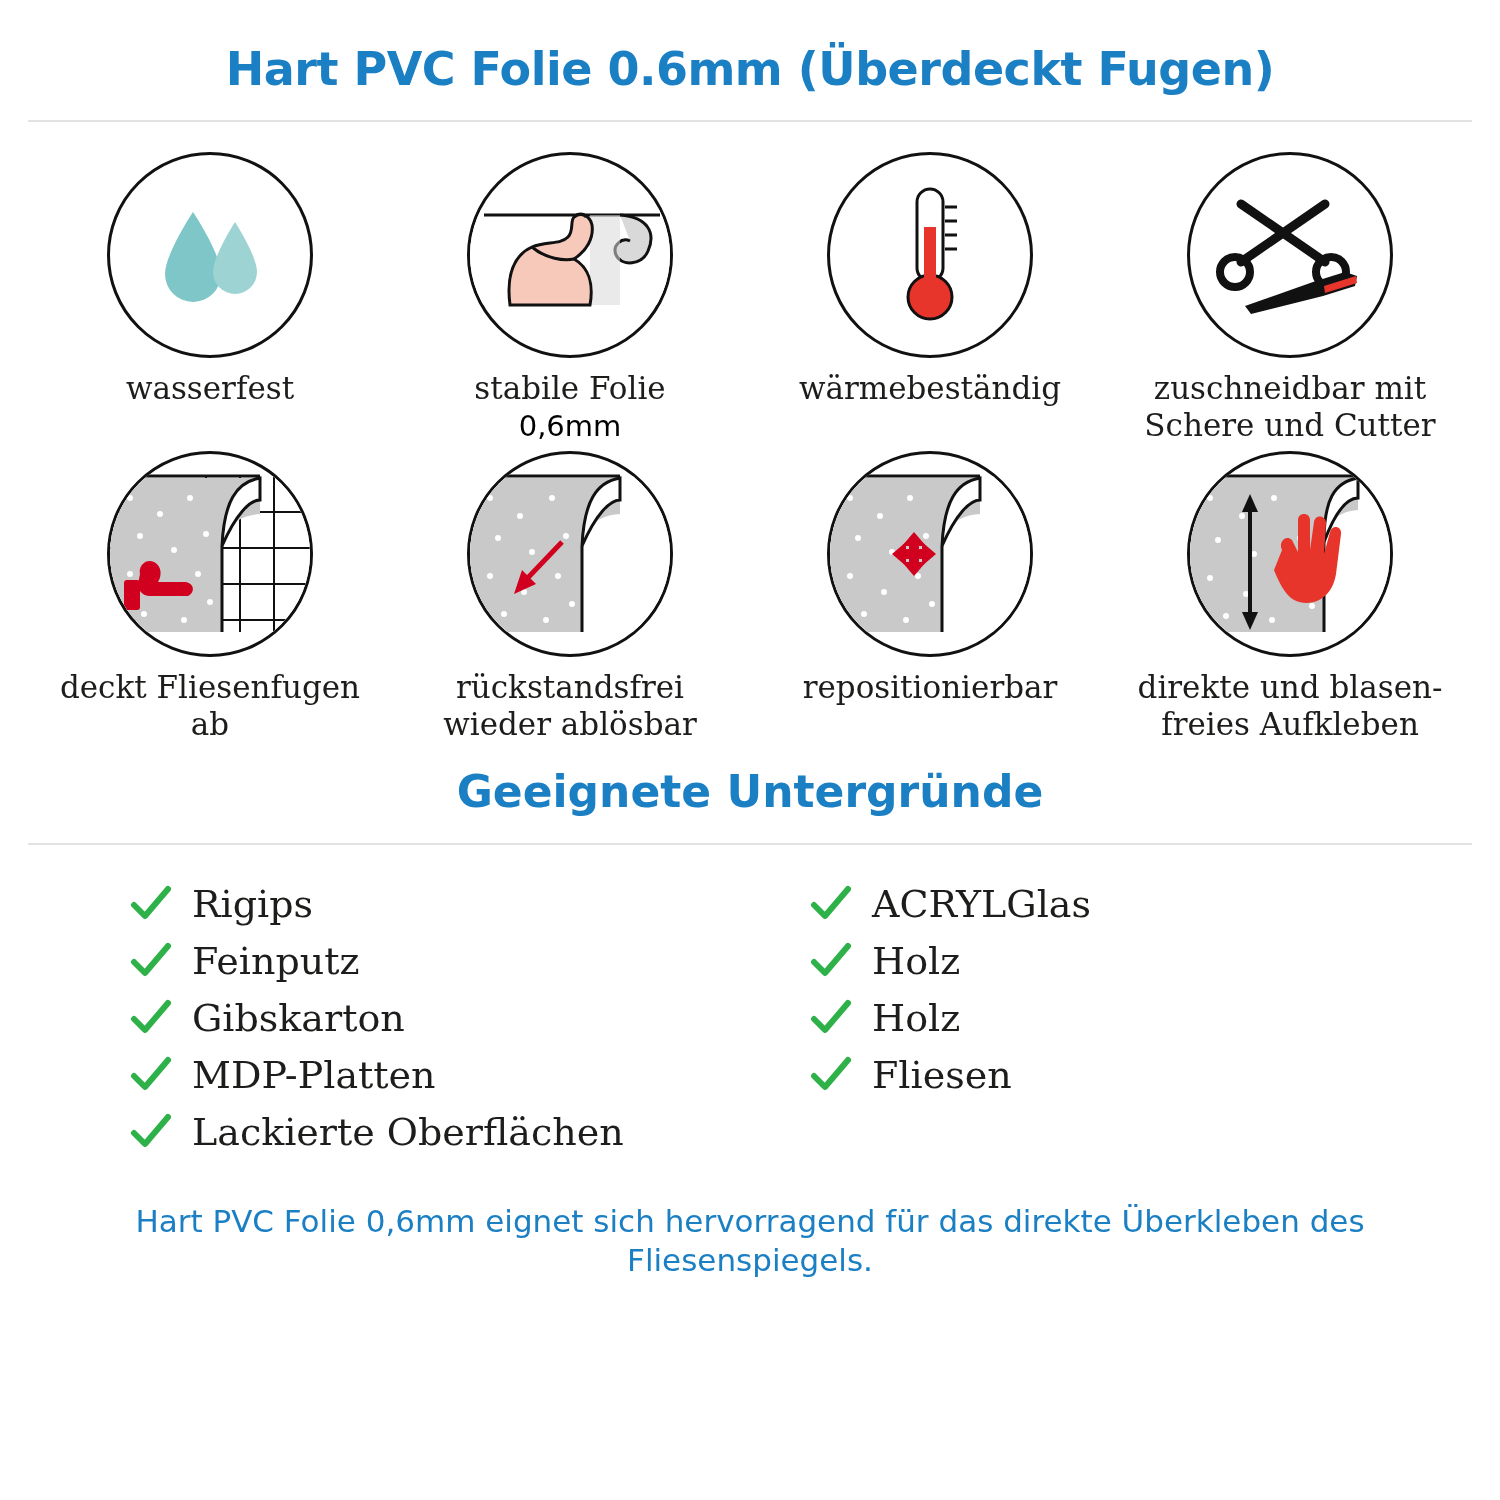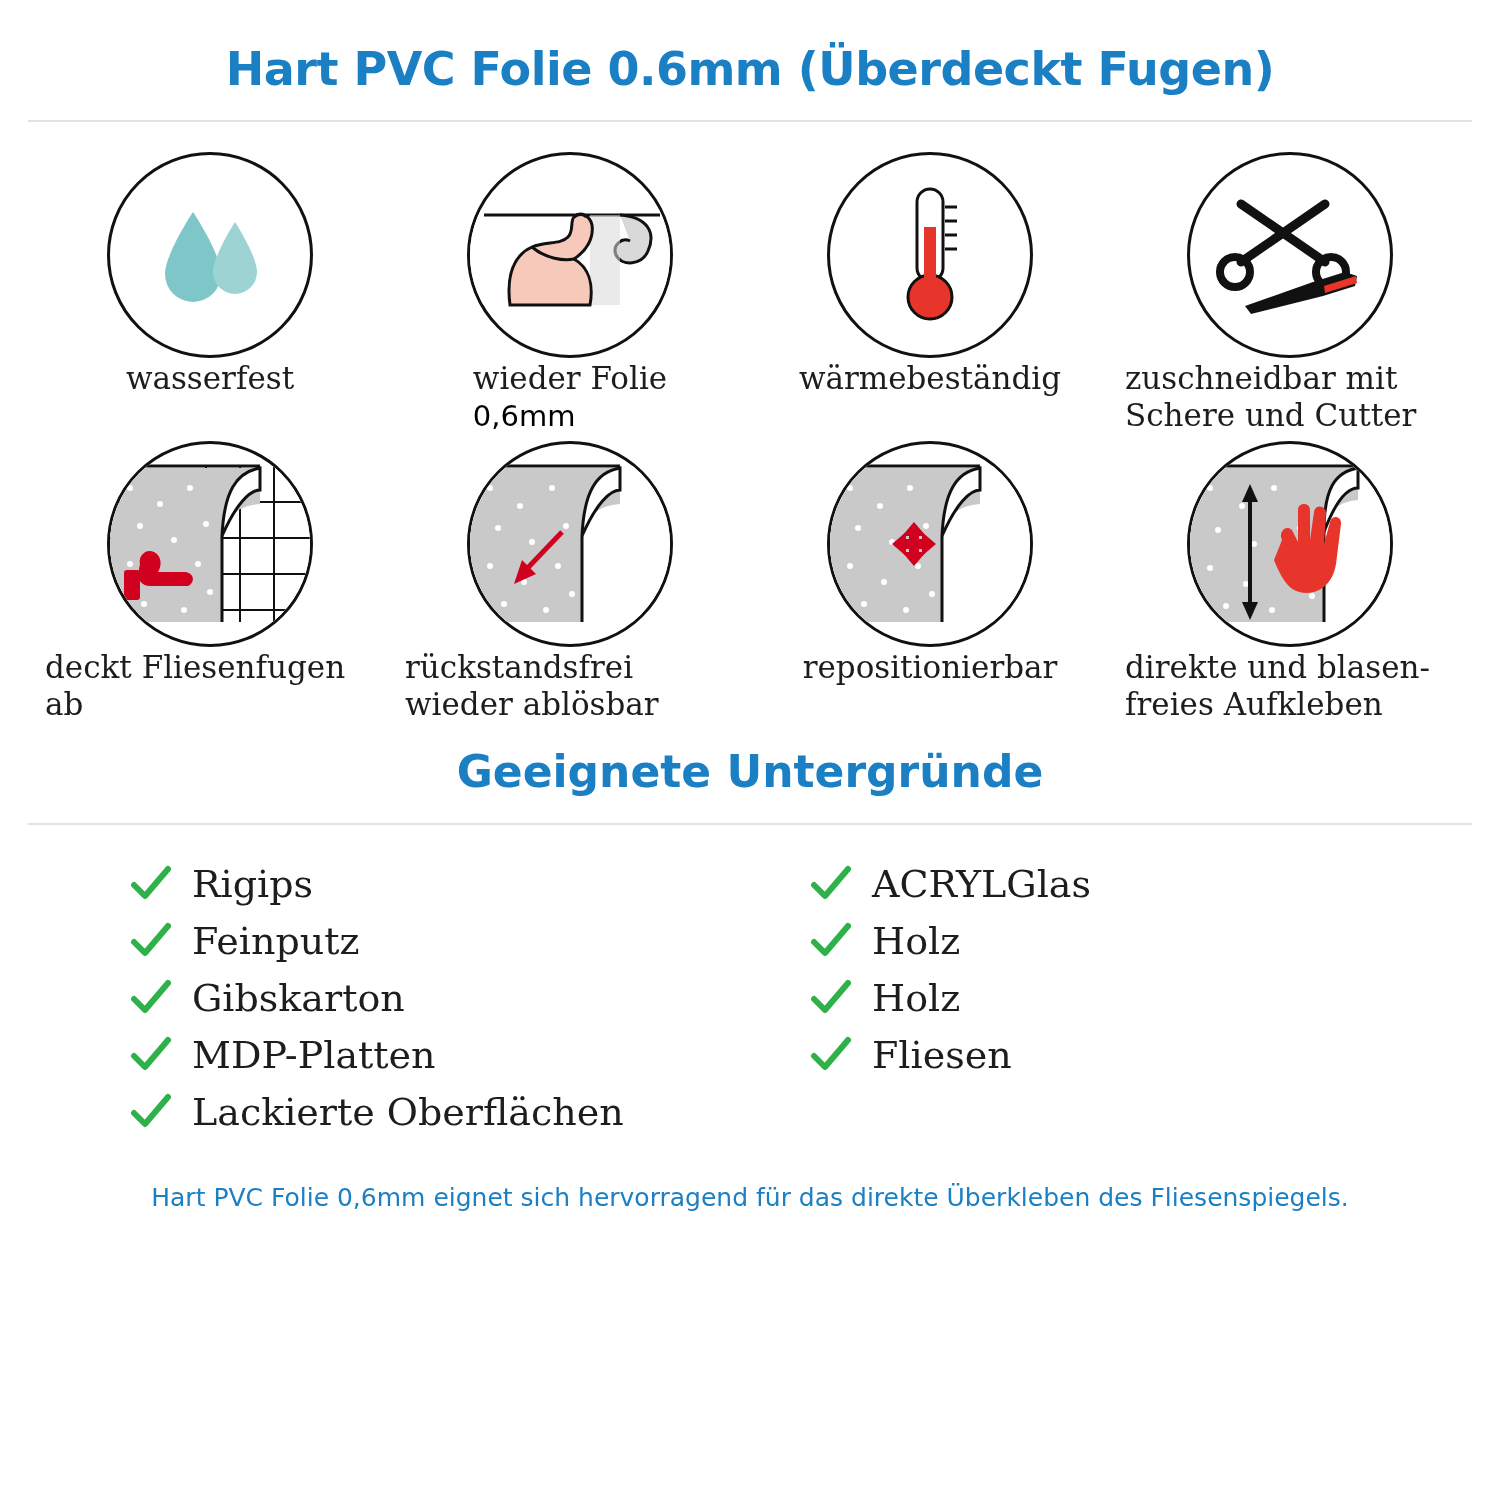--- a/index.html
+++ b/index.html
@@ -36,21 +36,22 @@
     display:flex;flex-direction:column;align-items:center;
   }
   .circle{
     width:200px;height:200px;border-radius:50%;
     border:3px solid #111;
     position:relative;overflow:hidden;
     background:#fff;
     display:flex;align-items:center;justify-content:center;
   }
   .caption{
-    margin-top:2px;
+    margin-top:12px;
+    text-align:center;
     font-size:31px;
     line-height:1.18;
     color:#1d1d1b;
     font-family:"DejaVu Serif", serif;
     max-width:330px;
   }
   .caption .sub{
     display:block;color:#000000;font-size:29px;margin-top:2px;
     font-family:"DejaVu Sans", sans-serif;
   }
@@ -82,21 +83,21 @@
   }
   .tick{
     width:42px;height:42px;flex:none;margin-right:20px;
     display:flex;align-items:center;justify-content:center;
   }
   .tick svg{display:block;}
 
   .footnote{
     text-align:center;
     color:#1b7fc4;
-    font-size:25px;
+    font-size:31px;
     line-height:1.25;
     margin-top:34px;
     padding:0 110px;
   }
 </style>
 </head>
 <body>
 
 <div class="page">
 
@@ -123,21 +124,21 @@
           <path d="M0 55 L200 55 L200 150 L0 150 Z" fill="#ffffff"></path>
           <path d="M14 60 L190 60" stroke="#111" stroke-width="3" fill="none"></path>
           <path d="M150 60 C178 62 186 78 178 96 C172 110 152 112 146 100 C142 90 152 82 160 86" stroke="#111" stroke-width="3" fill="#d9d9d9"></path>
           <path d="M150 60 L120 60 L120 150 L150 150 Z" fill="#d9d9d9" opacity="0.55"></path>
           <path d="M40 150 C36 120 44 100 62 92 C76 86 90 90 98 82 C104 76 100 66 104 62 C110 57 120 60 122 70 C124 84 116 96 104 104 C118 112 124 128 120 150 Z" fill="#f6c9ba" stroke="#111" stroke-width="3"></path>
           <path d="M62 92 C76 104 94 106 104 104" stroke="#111" stroke-width="3" fill="none"></path>
           <path d="M104 62 C108 58 114 58 116 62" stroke="#111" stroke-width="3" fill="none"></path>
         </svg>
       </div>
       <div class="caption">
-        <span>wieder Folie</span>
+        <span>stabile Folie</span>
         <span class="sub">0,6mm</span>
       </div>
     </div>
 
     <div class="feature">
       <div class="circle">
         <svg width="150" height="160" viewBox="0 0 150 160">
           <rect x="62" y="14" width="26" height="92" rx="13" fill="#ffffff" stroke="#111" stroke-width="3"></rect>
           <circle cx="75" cy="122" r="22" fill="#e8352b" stroke="#111" stroke-width="3"></circle>
           <rect x="69" y="52" width="12" height="60" fill="#e8352b"></rect>

